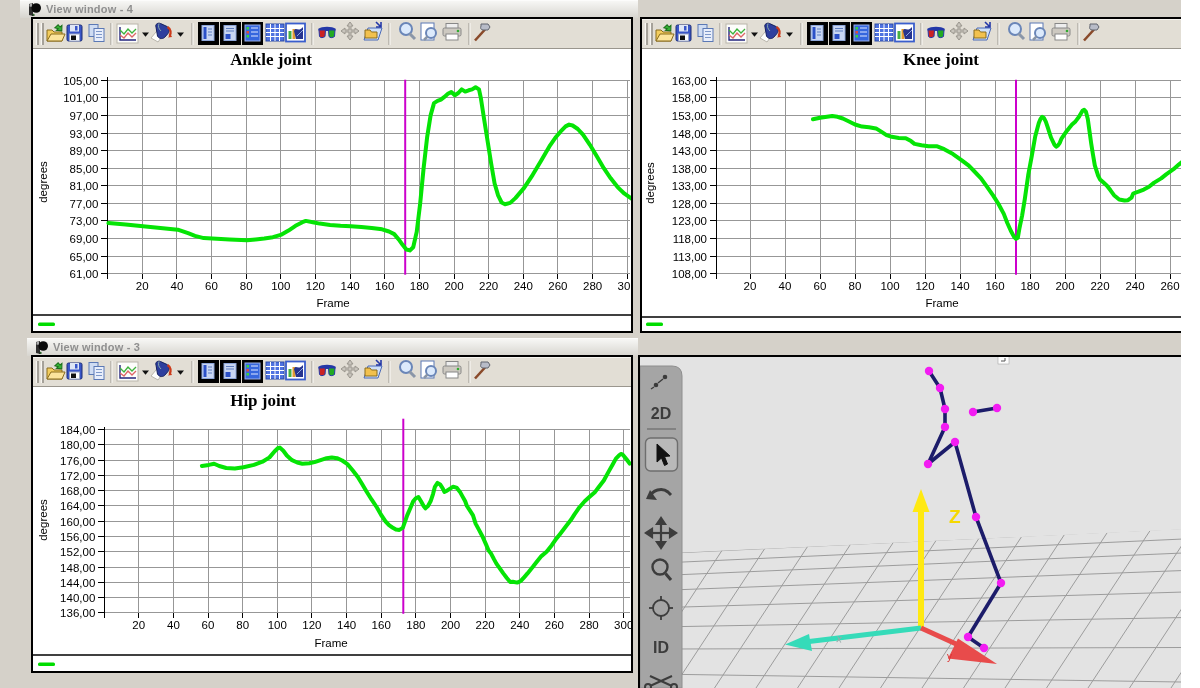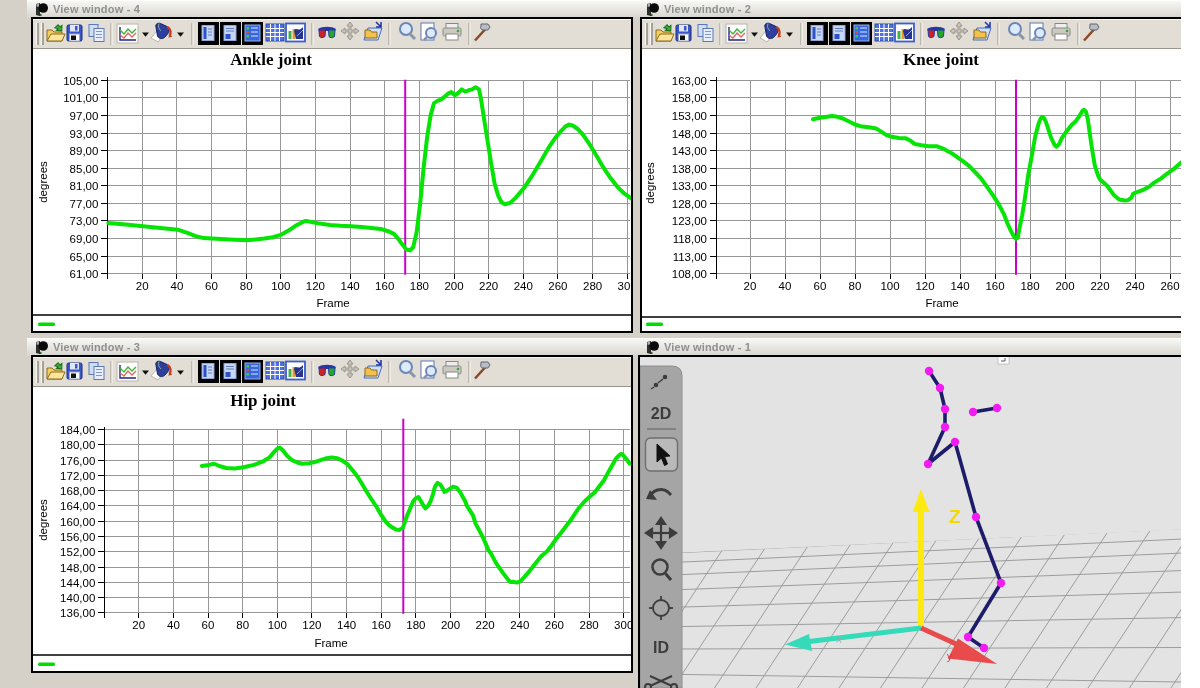--- a/index.html
+++ b/index.html
@@ -1,15 +1,15 @@
 <!DOCTYPE html>
 <html><head><meta charset="utf-8"><title>v</title><style>html,body{margin:0;padding:0;}*{box-sizing:content-box;}</style></head><body>
 <div style="position:relative;width:1200px;height:688px;background:#d5d1c9;overflow:hidden;font-family:'Liberation Sans',sans-serif;">
     <div style="position:absolute;left:27px;top:0px;width:609px;height:335px;background:#d5d1c9;"></div>
-    <div style="position:absolute;left:27px;top:0px;width:697px;height:17px;background:linear-gradient(#f7f7f5,#d7d5cf);border-top:1px solid #fcfcfb;">
+    <div style="position:absolute;left:20px;top:0px;width:697px;height:17px;background:linear-gradient(#f7f7f5,#d7d5cf);border-top:1px solid #fcfcfb;">
       <svg style="position:absolute;left:7px;top:1px" width="15" height="15" viewBox="0 0 15 15">
         <path d="M2 2 L6 1 L6 14 L2 13 Z" fill="#2e2e2e"></path>
         <path d="M2.5 2.2 L5 1.6 L5 5 L2.5 4.6 Z" fill="#cfcfcf" opacity="0.8"></path>
         <circle cx="9.2" cy="6" r="4.8" fill="#0a0a0a"></circle>
         <path d="M5.5 11.5 l2.2 2 l-2.2 0.4 Z" fill="#0a0a0a"></path>
         <circle cx="6.6" cy="12.8" r="1" fill="#2e6b2e"></circle>
       </svg>
       <span style="position:absolute;left:26px;top:2px;font:bold 11px 'Liberation Sans',sans-serif;color:#8f8f8f;letter-spacing:0.2px;">View window - 4</span>
       <svg style="position:absolute;right:6px;top:2px" width="52" height="13" viewBox="0 0 52 13">
         <g stroke="#9a9a9a" stroke-width="1.6" fill="none">
@@ -246,30 +246,20 @@
       </g>
       <text x="271" y="65" font-size="17" font-weight="bold" fill="#000" text-anchor="middle" font-family="Liberation Serif, serif">Ankle joint</text>
       <text x="333" y="306.5" font-size="11.5" fill="#000" text-anchor="middle" font-family="Liberation Sans, sans-serif">Frame</text>
       <text x="46.5" y="182" font-size="11.5" fill="#000" text-anchor="middle" font-family="Liberation Sans, sans-serif" transform="rotate(-90 46.5 182)">degrees</text>
       <line x1="405.2" y1="79.7" x2="405.2" y2="274.7" stroke="#cc00cc" stroke-width="2"></line>
       <polyline points="108.4,223.1 125.7,224.4 143,226.2 160.4,228 177.7,229.7 188.1,233.2 195,235.9 203.7,238.1 212.3,238.5 229.6,239.4 247,240.3 255.6,239.4 264.3,238.5 272.9,237.2 281.6,234.6 288.5,230.6 295.5,225.8 302.4,222.2 305.8,220.9 312.8,222.2 319.7,223.6 330.1,224.9 340.5,225.8 350.9,226.2 361.3,227.1 371.7,228 382.1,229.3 389,231.5 394.2,234.1 399.4,240.3 402.8,245.1 406.3,249.5 409.8,250.4 413.2,247.3 416.7,231.9 420.2,203.3 423.6,168.2 427.1,137.4 430.6,115.4 434,103.1 437.5,100.9 440.9,99.6 444.4,96.9 447.9,93.8 451.3,92.1 454.8,95.2 458.3,93 461.7,89.4 465.2,91.6 468.7,90.3 472.1,89.4 475.6,87.2 479,89.4 480.8,97.8 484.2,119.8 487.7,141.8 491.2,163.8 494.6,183.5 498.1,195.4 501.6,202.5 505,204.2 510.2,202.9 515.4,198.1 524.1,187.9 532.7,174.8 541.4,160.2 550.1,145.3 555.3,137.8 560.5,131.7 565.6,126.4 569.1,124.6 572.6,125.5 577.8,129 583,134.7 589.9,144.8 596.8,156.3 603.8,168.2 610.7,178.3 617.6,187.1 624.5,193.7 631.5,198.5" fill="none" stroke="#05e405" stroke-width="4" stroke-linejoin="round" stroke-linecap="round"></polyline>
       <line x1="33" y1="315" x2="631" y2="315" stroke="#000" stroke-width="1.4"></line>
       <rect x="38" y="322.5" width="17" height="3.6" rx="1.5" fill="#00dd00"></rect>
     </svg>
     <div style="position:absolute;left:638px;top:0px;width:543px;height:335px;background:#d5d1c9;"></div>
-    <div style="position:absolute;left:638px;top:0px;width:543px;height:17px;background:linear-gradient(#f7f7f5,#d7d5cf);border-top:1px solid #fcfcfb;">
-      <svg style="position:absolute;left:7px;top:1px" width="15" height="15" viewBox="0 0 15 15">
-        <path d="M2 2 L6 1 L6 14 L2 13 Z" fill="#2e2e2e"></path>
-        <path d="M2.5 2.2 L5 1.6 L5 5 L2.5 4.6 Z" fill="#cfcfcf" opacity="0.8"></path>
-        <circle cx="9.2" cy="6" r="4.8" fill="#0a0a0a"></circle>
-        <path d="M5.5 11.5 l2.2 2 l-2.2 0.4 Z" fill="#0a0a0a"></path>
-        <circle cx="6.6" cy="12.8" r="1" fill="#2e6b2e"></circle>
-      </svg>
-      <span style="position:absolute;left:26px;top:2px;font:bold 11px 'Liberation Sans',sans-serif;color:#8f8f8f;letter-spacing:0.2px;">View window - 2</span>
-    </div>
     <div style="position:absolute;left:640px;top:17px;width:543px;height:316px;border:2px solid #000;background:#fff;box-sizing:border-box;"></div>
     <svg style="position:absolute;left:642px;top:19px" width="539" height="30" viewBox="0 0 539 30">
       <rect width="539" height="30" fill="#e2ded5"></rect>
       <rect width="539" height="1" y="0" fill="#f5f3ee"></rect>
       <rect width="539" height="1" y="29" fill="#9a968e"></rect>
       <g stroke-width="1.5">
         <line x1="3.5" y1="4" x2="3.5" y2="26" stroke="#f8f6f2"></line>
         <line x1="5" y1="4" x2="5" y2="26" stroke="#908c84"></line>
         <line x1="8.5" y1="4" x2="8.5" y2="26" stroke="#f8f6f2"></line>
         <line x1="10" y1="4" x2="10" y2="26" stroke="#908c84"></line>
@@ -738,30 +728,20 @@
       </g>
       <text x="263" y="406" font-size="17" font-weight="bold" fill="#000" text-anchor="middle" font-family="Liberation Serif, serif">Hip joint</text>
       <text x="331" y="646.5" font-size="11.5" fill="#000" text-anchor="middle" font-family="Liberation Sans, sans-serif">Frame</text>
       <text x="46.5" y="520" font-size="11.5" fill="#000" text-anchor="middle" font-family="Liberation Sans, sans-serif" transform="rotate(-90 46.5 520)">degrees</text>
       <line x1="403.3" y1="418.7" x2="403.3" y2="613.8" stroke="#cc00cc" stroke-width="2"></line>
       <polyline points="201.9,466 208.9,464.9 214.1,463.7 219.2,466 226.2,468 234.8,468.4 243.5,467.2 253.9,464.9 262.5,461.7 269.5,457.4 274.7,451.2 278.1,448 279.9,447.6 283.3,450.8 286.8,455.5 292,460.2 297.2,462.5 302.4,463.7 309.3,463.3 314.5,462.1 321.4,459.8 326.6,458.2 331.8,457.4 337,458.2 342.2,460.5 347.4,464.1 352.6,470.3 357.8,477 362.1,484 366.5,491.5 371.7,499.7 376.9,507.5 381.2,515 385.5,521.3 389,525.2 392.4,527.5 395.9,529.5 399.4,529.9 402.8,527.9 407.2,515.4 410.6,507.5 413.2,501.3 415.8,498.2 418.4,497 421,501.3 423.6,506 425.4,508.3 428,506 430.6,501.3 433.1,493.8 434.9,486.8 437.5,482.9 440.1,484.4 442.7,488.4 444.4,491.9 447,490.7 450.5,488.4 453.1,486.8 456.5,487.6 460,491.9 462.6,496.6 465.2,501.3 466.9,506 469.5,509.9 473,515.4 475.6,523.6 479,529.9 482.5,536.5 486,544.4 488.6,550.6 491.2,553.8 493.8,558.9 496.4,563.6 499.8,568.3 503.3,573.4 506.8,578 510.2,582 512.8,581.8 517.2,582.6 520.6,581.2 524.1,577.3 527.5,573.4 532.7,567.1 536.2,562.6 541.4,556.1 546.6,551.8 551.8,545.2 555.3,540.1 560.5,533.4 565.6,526.7 570.8,520.1 574.3,514.6 579.5,507.2 584.7,501.3 589.9,496.6 595.1,491.9 598.6,487.2 603.8,480.5 608.9,471.1 612.4,464.9 615.9,458.6 619.3,455.1 621.1,453.9 622.8,454.7 626.3,459 628,461.3 629.7,463.7" fill="none" stroke="#05e405" stroke-width="4" stroke-linejoin="round" stroke-linecap="round"></polyline>
       <line x1="33" y1="655" x2="631" y2="655" stroke="#000" stroke-width="1.4"></line>
       <rect x="38" y="662.5" width="17" height="3.6" rx="1.5" fill="#00dd00"></rect>
     </svg>
     <div style="position:absolute;left:638px;top:338px;width:543px;height:350px;background:#d5d1c9;"></div>
-    <div style="position:absolute;left:638px;top:338px;width:543px;height:17px;background:linear-gradient(#f7f7f5,#d7d5cf);border-top:1px solid #fcfcfb;">
-      <svg style="position:absolute;left:7px;top:1px" width="15" height="15" viewBox="0 0 15 15">
-        <path d="M2 2 L6 1 L6 14 L2 13 Z" fill="#2e2e2e"></path>
-        <path d="M2.5 2.2 L5 1.6 L5 5 L2.5 4.6 Z" fill="#cfcfcf" opacity="0.8"></path>
-        <circle cx="9.2" cy="6" r="4.8" fill="#0a0a0a"></circle>
-        <path d="M5.5 11.5 l2.2 2 l-2.2 0.4 Z" fill="#0a0a0a"></path>
-        <circle cx="6.6" cy="12.8" r="1" fill="#2e6b2e"></circle>
-      </svg>
-      <span style="position:absolute;left:26px;top:2px;font:bold 11px 'Liberation Sans',sans-serif;color:#8f8f8f;letter-spacing:0.2px;">View window - 1</span>
-    </div>
     <div style="position:absolute;left:638px;top:355px;width:543px;height:333px;border-top:2px solid #000;border-left:2px solid #000;box-sizing:border-box;"></div>
     <svg style="position:absolute;left:640px;top:357px" width="541" height="331" viewBox="640 357 541 331">
       <rect x="640" y="357" width="541" height="331" fill="#e3e3e3"></rect>
       <clipPath id="floorclip">
         <polygon points="640,554.6 1181,529.5 1181,688 640,688"></polygon>
       </clipPath>
       <g stroke="#9c9c9c" stroke-width="1" clip-path="url(#floorclip)">
         <line x1="640" y1="554.6" x2="1181" y2="528.6"></line>
         <line x1="640" y1="564" x2="1181" y2="539.1"></line>
         <line x1="640" y1="576.4" x2="1181" y2="553.1"></line>

